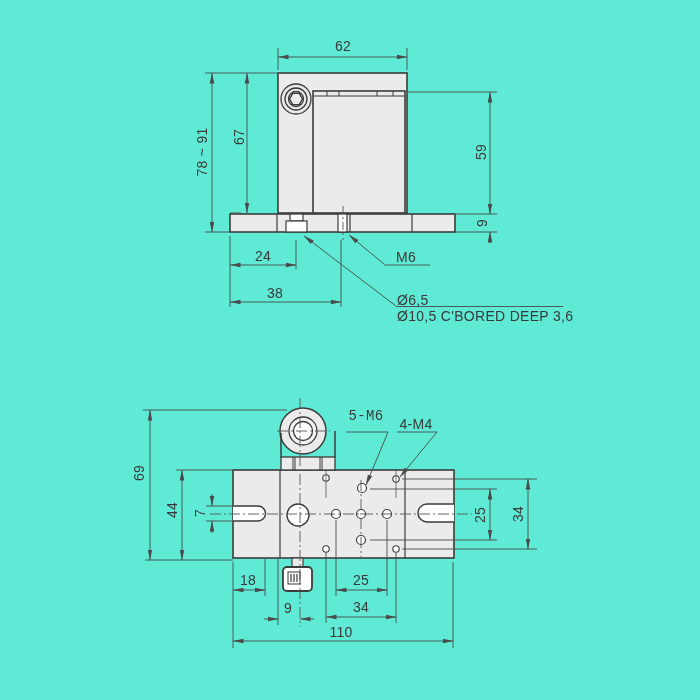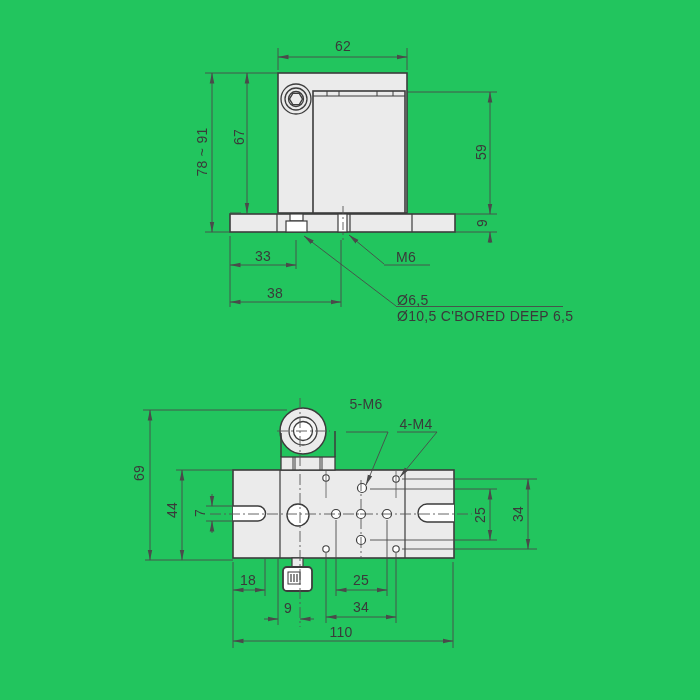--- a/index.html
+++ b/index.html
@@ -1,17 +1,17 @@
 <!DOCTYPE html>
 <html><head>
 <meta charset="utf-8">
 <style>
   html,body{margin:0;padding:0;background:#ffffff;}
   #stage{
-    position:relative;width:700px;height:700px;background:#22c55e;overflow:hidden;
+    position:relative;width:700px;height:700px;background:#5eead4;overflow:hidden;
     font-family:"Liberation Sans", sans-serif;
   }
   #stage svg{position:absolute;left:0;top:0;}
   .lbl{
     position:absolute;height:16px;width:60px;display:flex;align-items:center;justify-content:center;
     font-size:14px;color:#3a3a3a;white-space:nowrap;line-height:16px;letter-spacing:0.3px;
   }
   .rot{width:70px;transform:rotate(-90deg);transform-origin:center center;}
   .left{justify-content:flex-start;}
 </style>
@@ -169,27 +169,27 @@
       <line x1="233" y1="641" x2="453" y2="641" marker-start="url(#ar)" marker-end="url(#ar)"></line>
     </g>
   </g>
 </svg>
 
 <div class="lbl" style="left:313px;top:38px;">62</div>
 <div class="lbl rot" style="left:167px;top:144px;">78 ~ 91</div>
 <div class="lbl rot" style="left:204px;top:129px;">67</div>
 <div class="lbl rot" style="left:446px;top:144px;">59</div>
 <div class="lbl rot" style="left:447px;top:215px;">9</div>
-<div class="lbl" style="left:233px;top:248px;">33</div>
+<div class="lbl" style="left:233px;top:248px;">24</div>
 <div class="lbl" style="left:245px;top:285px;">38</div>
 <div class="lbl" style="left:376px;top:249px;">M6</div>
 <div class="lbl left" style="left:397px;top:292px;width:80px;">Ø6,5</div>
-<div class="lbl left" style="left:397px;top:308px;width:180px;">Ø10,5 C'BORED DEEP 6,5</div>
-
-<div class="lbl" style="left:336px;top:396px;">5-M6</div>
+<div class="lbl left" style="left:397px;top:308px;width:180px;">Ø10,5 C'BORED DEEP 3,6</div>
+
+<div class="lbl" style="left:336px;top:408px;font-family:Liberation Mono, monospace;">5-M6</div>
 <div class="lbl" style="left:386px;top:416px;">4-M4</div>
 <div class="lbl rot" style="left:104px;top:465px;">69</div>
 <div class="lbl rot" style="left:137px;top:502px;">44</div>
 <div class="lbl rot" style="left:165px;top:505px;">7</div>
 <div class="lbl" style="left:218px;top:572px;">18</div>
 <div class="lbl" style="left:258px;top:600px;">9</div>
 <div class="lbl" style="left:331px;top:572px;">25</div>
 <div class="lbl" style="left:331px;top:599px;">34</div>
 <div class="lbl" style="left:311px;top:624px;text-align:right;">110</div>
 <div class="lbl rot" style="left:445px;top:507px;">25</div>

